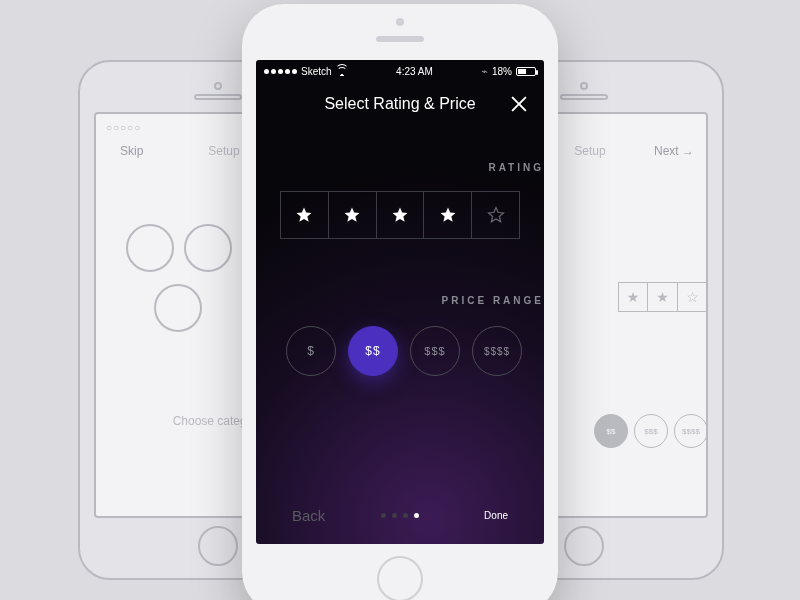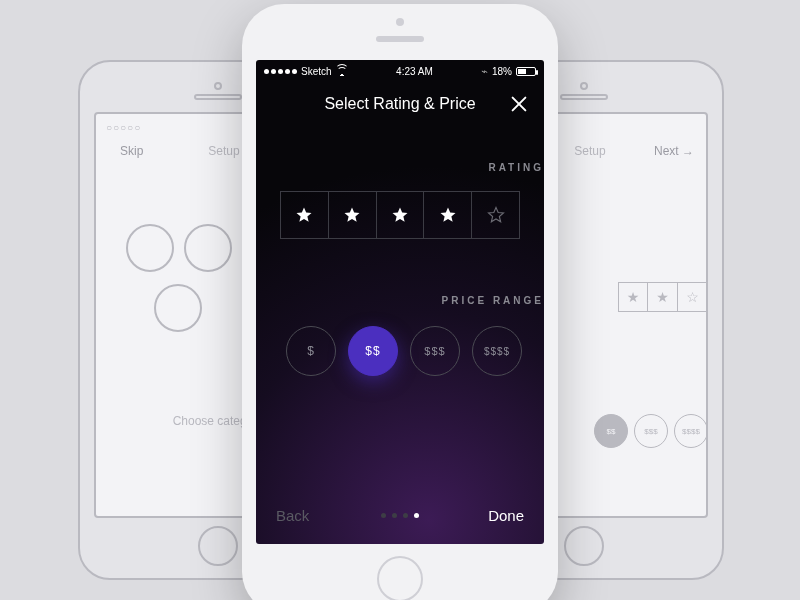--- a/index.html
+++ b/index.html
@@ -129,23 +129,23 @@
     border:1px solid #4a4a52;
     display:flex; align-items:center; justify-content:center;
     font-size:12px; color:#8d8d96; letter-spacing:1px;
     cursor:pointer;
   }
   .price-pill.selected { background:#4b2fbf; border-color:#4b2fbf; color:#fff; box-shadow:0 6px 18px rgba(75,47,191,0.5);}
   .price-pill[data-idx="2"]{font-size:11px;}
   .price-pill[data-idx="3"]{font-size:10px;}
 
   
-  .footer { position:absolute; bottom:14px; left:0; right:0; height:30px; display:flex; align-items:center; justify-content:space-between; padding:0 20px;}
+  .footer { position:absolute; bottom:14px; left:0; right:0; height:30px; display:flex; align-items:center; justify-content:space-between; padding:0 36px;}
   .back-btn { color:#5a5a63; font-size:15px; cursor:pointer;}
-  .done-btn { color:#fff; font-size:15px; cursor:pointer;}
+  .done-btn { color:#fff; font-size:10px; cursor:pointer;}
   .pager { position:absolute; left:50%; transform:translateX(-50%); display:flex; gap:6px;}
   .pager span{ width:5px;height:5px;border-radius:50%; background:#3d3d45;}
   .pager span.active{ background:#fff;}
 </style>
 </head>
 <body>
 
 <div class="wire-phone left">
   <div class="wire-dot"></div>
     <div class="wire-speaker"></div>

